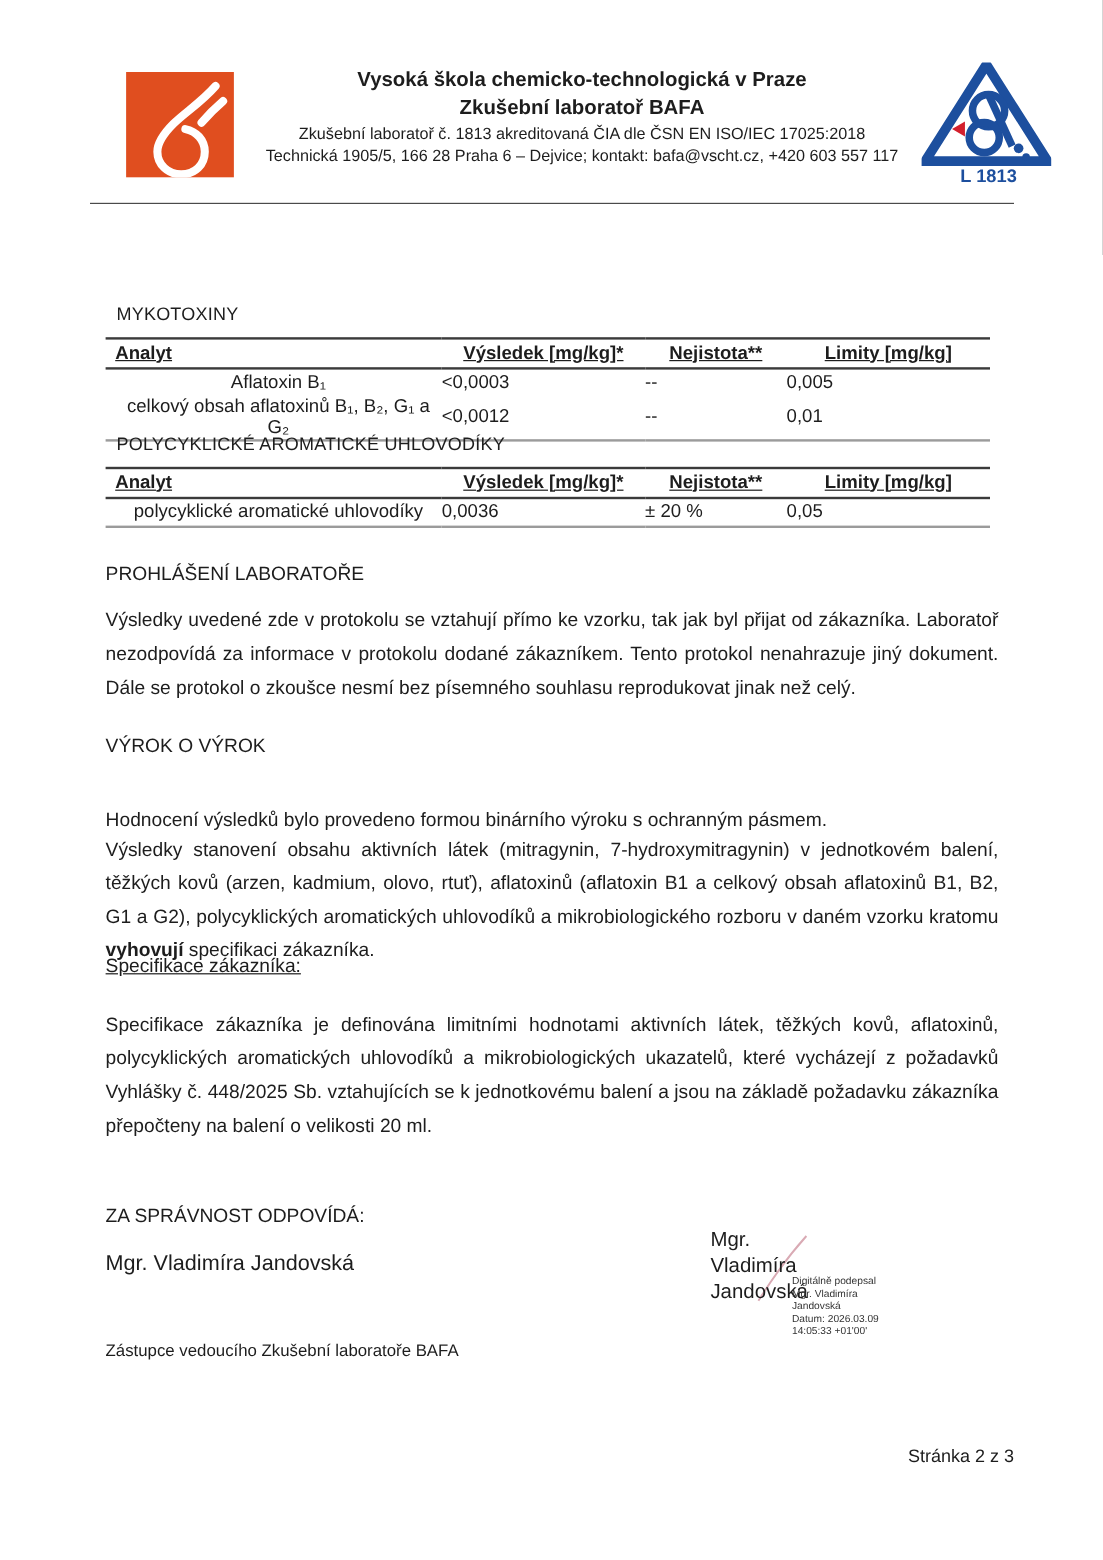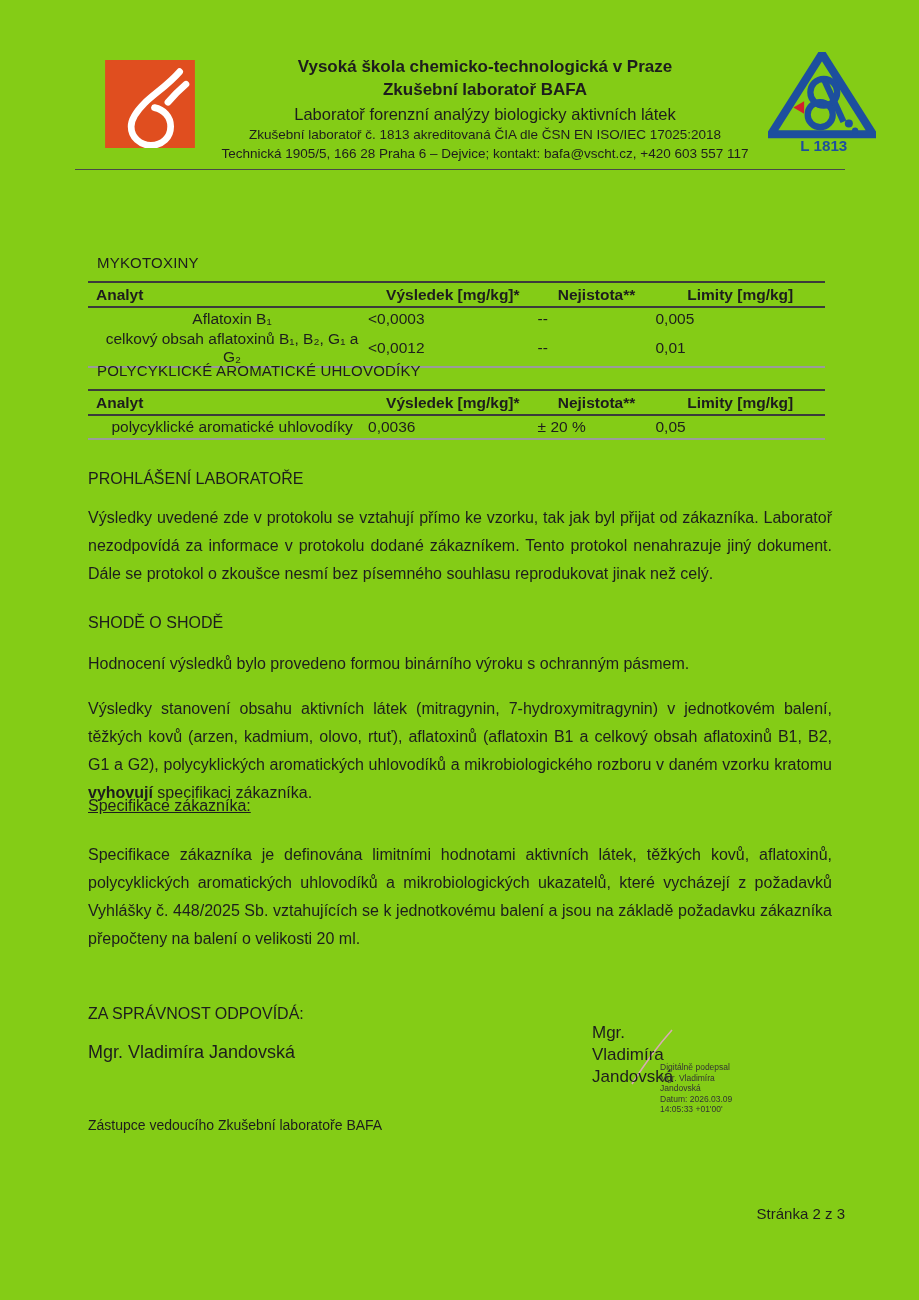--- a/index.html
+++ b/index.html
@@ -1,17 +1,17 @@
 <!DOCTYPE html>
 <html lang="cs"><head>
 <meta charset="utf-8">
 <style>
   html,body{margin:0;padding:0;background:#888;}
   .page{
-    position:relative;width:919px;height:1300px;margin:0 auto;background:#84cc16;
+    position:relative;width:919px;height:1300px;margin:0 auto;background:#ffffff;
     font-family:"Liberation Sans","DejaVu Sans",sans-serif;color:#1d1d1d;overflow:hidden;
   }
   
   .logo-left{position:absolute;left:105px;top:60px;width:90px;height:88px;}
   .logo-right{position:absolute;left:768px;top:52px;width:108px;height:102px;}
   .header-text{position:absolute;left:205px;top:56px;width:560px;text-align:center;line-height:1.25;}
   .ht-b1{font-size:17px;font-weight:bold;}
   .ht-b2{font-size:17px;font-weight:bold;margin-top:2px;}
   .ht-r1{font-size:16.5px;margin-top:3px;}
   .ht-s1{font-size:13.5px;margin-top:3px;}
@@ -19,21 +19,21 @@
   .header-rule{position:absolute;left:75px;top:169px;width:770px;height:0;border-top:1.6px solid #4a4a4a;}
   
   .meta{position:absolute;left:88px;top:179px;font-size:15.5px;line-height:23px;}
   .meta b{font-weight:bold;}
   
   .sec-label{position:absolute;left:97px;font-size:15px;letter-spacing:.2px;}
   .lab-table{position:absolute;left:88px;width:737px;border-collapse:collapse;table-layout:fixed;
              font-size:15.5px;border-top:2px solid #3b3b3b;border-bottom:2px solid #9b9b9b;}
   .lab-table col.c1{width:38%;} .lab-table col.c2{width:23%;}
   .lab-table col.c3{width:16%;} .lab-table col.c4{width:23%;}
-  .lab-table th{font-weight:bold;text-align:center;height:23px;padding:0;border-bottom:2px solid #3b3b3b;vertical-align:middle;}
+  .lab-table th{font-weight:bold;text-align:center;height:23px;padding:0;border-bottom:2px solid #3b3b3b;vertical-align:middle;text-decoration:underline;}
   .lab-table th:first-child{text-align:left;padding-left:8px;}
   .lab-table td{text-align:left;height:22px;padding:0;vertical-align:middle;}
   .lab-table td:first-child{text-align:center;padding-left:8px;margin-left:29px;}
   
   .h-plain{position:absolute;left:88px;font-size:16px;}
   .para{position:absolute;left:88px;width:744px;font-size:16px;line-height:28px;text-align:justify;}
   .para b{font-weight:bold;}
   
   .sig-name{position:absolute;left:88px;top:1042px;font-size:18px;}
   .sig-role{position:absolute;left:88px;top:1070px;font-size:14px;margin-top:47px;}
@@ -50,21 +50,20 @@
 
   <svg class="logo-left" viewBox="0 0 100 98" aria-hidden="true">
     <rect x="0" y="0" width="100" height="98" fill="#e04e1f"></rect>
     <path d="M 83 13 C 70 28 54 38 44 48 C 35 57 29 65 29 74 C 29 86 39 95 51 95 C 64 95 73 86 73 74 C 73 63 65 55 55 53" fill="none" stroke="#ffffff" stroke-width="7.5" stroke-linecap="round"></path>
     <path d="M 90 27 C 83 33 76 40 70 47" fill="none" stroke="#ffffff" stroke-width="7.5" stroke-linecap="round"></path>
   </svg>
 
   <div class="header-text">
     <div class="ht-b1">Vysoká škola chemicko-technologická v Praze</div>
     <div class="ht-b2">Zkušební laboratoř BAFA</div>
-    <div class="ht-r1">Laboratoř forenzní analýzy biologicky aktivních látek</div>
     <div class="ht-s1">Zkušební laboratoř č. 1813 akreditovaná ČIA dle ČSN EN ISO/IEC 17025:2018</div>
     <div class="ht-s2">Technická 1905/5, 166 28 Praha 6 – Dejvice; kontakt: bafa@vscht.cz, +420 603 557 117</div>
   </div>
 
   <svg class="logo-right" viewBox="0 0 120 114" aria-hidden="true">
     <path d="M 60 2 L 117 92 L 3 92 Z" fill="none" stroke="#1d4f9e" stroke-width="9" stroke-linejoin="miter"></path>
     <circle cx="62" cy="45" r="15" fill="none" stroke="#1d4f9e" stroke-width="7"></circle>
     <circle cx="58" cy="70" r="14" fill="none" stroke="#1d4f9e" stroke-width="7"></circle>
     <path d="M 62 30 L 84 78" fill="none" stroke="#1d4f9e" stroke-width="7"></path>
     <path d="M 28 62 L 40 55 L 40 69 Z" fill="#d41f2c"></path>
@@ -130,22 +129,22 @@
         <td>0,0036</td>
         <td>± 20 %</td>
         <td>0,05</td>
       </tr>
     </tbody>
   </table>
 
   <div class="h-plain" style="top:470px;">PROHLÁŠENÍ LABORATOŘE</div>
   <div class="para" style="top:504px;">Výsledky uvedené zde v protokolu se vztahují přímo ke vzorku, tak jak byl přijat od zákazníka. Laboratoř nezodpovídá za informace v protokolu dodané zákazníkem. Tento protokol nenahrazuje jiný dokument. Dále se protokol o zkoušce nesmí bez písemného souhlasu reprodukovat jinak než celý.</div>
 
-  <div class="h-plain" style="top:614px;">SHODĚ O SHODĚ</div>
-  <div class="para" style="top:650px;">Hodnocení výsledků bylo provedeno formou binárního výroku s ochranným pásmem.</div>
+  <div class="h-plain" style="top:614px;">VÝROK O VÝROK</div>
+  <div class="para" style="top:670px;">Hodnocení výsledků bylo provedeno formou binárního výroku s ochranným pásmem.</div>
   <div class="para" style="top:695px;"><span>Výsledky stanovení obsahu aktivních látek (mitragynin, 7-hydroxymitragynin) v jednotkovém balení, těžkých kovů (arzen, kadmium, olovo, rtuť), aflatoxinů (aflatoxin B1 a celkový obsah aflatoxinů B1, B2, G1 a G2), polycyklických aromatických uhlovodíků a mikrobiologického rozboru v daném vzorku kratomu </span><b>vyhovují</b><span> specifikaci zákazníka.</span></div>
 
   <div class="h-plain" style="top:797px;text-decoration:underline;">Specifikace zákazníka:</div>
   <div class="para" style="top:841px;">Specifikace zákazníka je definována limitními hodnotami aktivních látek, těžkých kovů, aflatoxinů, polycyklických aromatických uhlovodíků a mikrobiologických ukazatelů, které vycházejí z požadavků Vyhlášky č. 448/2025 Sb. vztahujících se k jednotkovému balení a jsou na základě požadavku zákazníka přepočteny na balení o velikosti 20 ml.</div>
 
   <div class="h-plain" style="top:1005px;">ZA SPRÁVNOST ODPOVÍDÁ:</div>
   <div class="sig-name">Mgr. Vladimíra Jandovská</div>
   <div class="sig-role">Zástupce vedoucího Zkušební laboratoře BAFA</div>
 
   <svg class="dsig-flourish" viewBox="0 0 50 62" aria-hidden="true">

